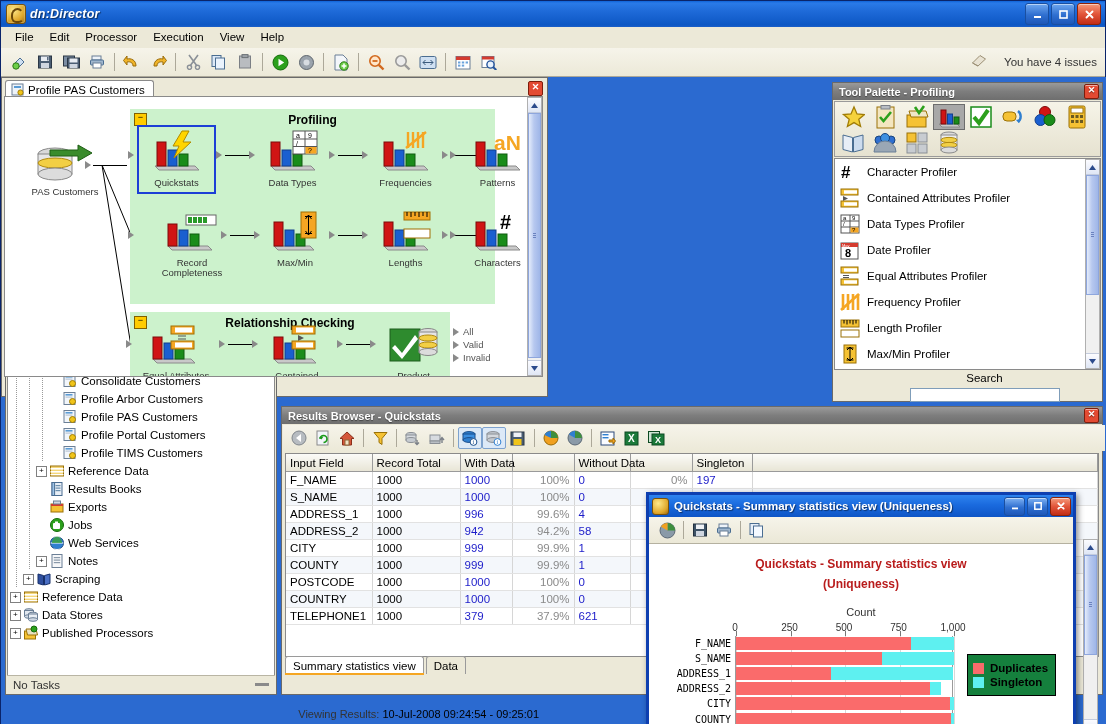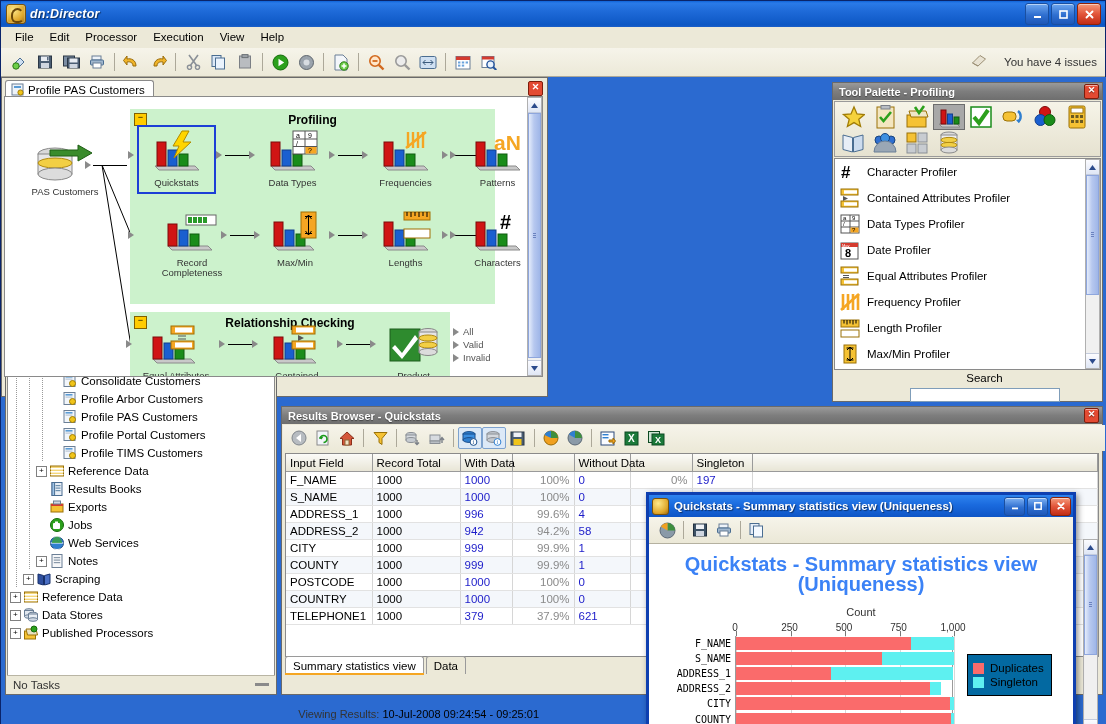--- a/index.html
+++ b/index.html
@@ -161,35 +161,35 @@
     background:radial-gradient(circle at 35% 30%,#ffe98a,#e0a82c 65%,#9c6b10);border:1px solid #7a520c;}
   .cw-title .t{color:#fff;font-weight:bold;font-size:11.5px;text-shadow:1px 1px 1px rgba(0,0,0,.5);}
   .cw-btns{margin-left:auto;display:flex;gap:2px;}
   .cw-b{width:19px;height:17px;border-radius:3px;border:1px solid #1a4fa0;display:flex;align-items:center;
     justify-content:center;background:linear-gradient(180deg,#7fb2f3,#2f6fd0 55%,#1d57b8);
     box-shadow:inset 0 1px 0 rgba(255,255,255,.55);}
   .cw-b.close{background:linear-gradient(180deg,#f59a7a,#e2553a 50%,#c22d16);border-color:#8e2208;}
   .cw-tools{height:26px;background:linear-gradient(180deg,#f6f4ea,#ebe8d7);display:flex;align-items:center;
     padding-left:6px;border-bottom:1px solid #b5b1a0;}
   .cw-body{background:#fff;height:255px;position:relative;overflow:hidden;}
-  .cw-h1{text-align:center;font-weight:bold;font-size:20px;margin-top:10px;line-height:20px;color:#3b82f6;}
+  .cw-h1{text-align:center;font-weight:bold;font-size:12px;margin-top:10px;line-height:20px;color:#b91c1c;}
   .chart-wrap{position:absolute;left:0;top:64px;width:100%;height:190px;}
   .axis-title{position:absolute;width:100%;text-align:center;font-size:11px;color:#333;top:-2px;}
   .ticks{position:absolute;left:86px;top:14px;width:218px;height:12px;}
   .ticks span{position:absolute;font-size:10px;color:#333;transform:translateX(-50%);}
   .plot{position:absolute;left:86px;top:28px;width:218px;height:140px;border:1px solid #9a9a9a;
     border-top:none;box-sizing:border-box;background:#fff;}
   .gridline{position:absolute;top:0;bottom:0;width:1px;background:#d8d8d8;}
   .axtick{position:absolute;top:-5px;width:1px;height:5px;background:#777;}
   .barrow{position:relative;height:14px;margin-top:1.1px;}
   .bar-dup{position:absolute;left:0;top:0;height:13px;background:#fa6b6b;}
   .bar-sing{position:absolute;top:0;height:13px;background:#5ef0f0;}
   .catlab{position:absolute;right:100%;margin-right:5px;top:0;font-size:10px;
     font-family:"DejaVu Sans Mono",monospace;white-space:nowrap;line-height:13px;color:#000;}
-  .legend{position:absolute;left:318px;top:46px;border:1px solid #000;background:#0369a1;padding:5px 7px 5px 5px;}
+  .legend{position:absolute;left:318px;top:46px;border:1px solid #000;background:#15803d;padding:5px 7px 5px 5px;font-weight:bold;}
   .lrow{display:flex;align-items:center;margin:2px 0;}
   .lsw{width:11px;height:11px;margin-right:6px;}
   .lrow span{font-size:11.5px;}
   .hidden-tab{position:absolute;left:1040px;top:448px;font-size:11.5px;color:#333;}
 </style>
 </head>
 <body>
 
 <div class="app">
 

